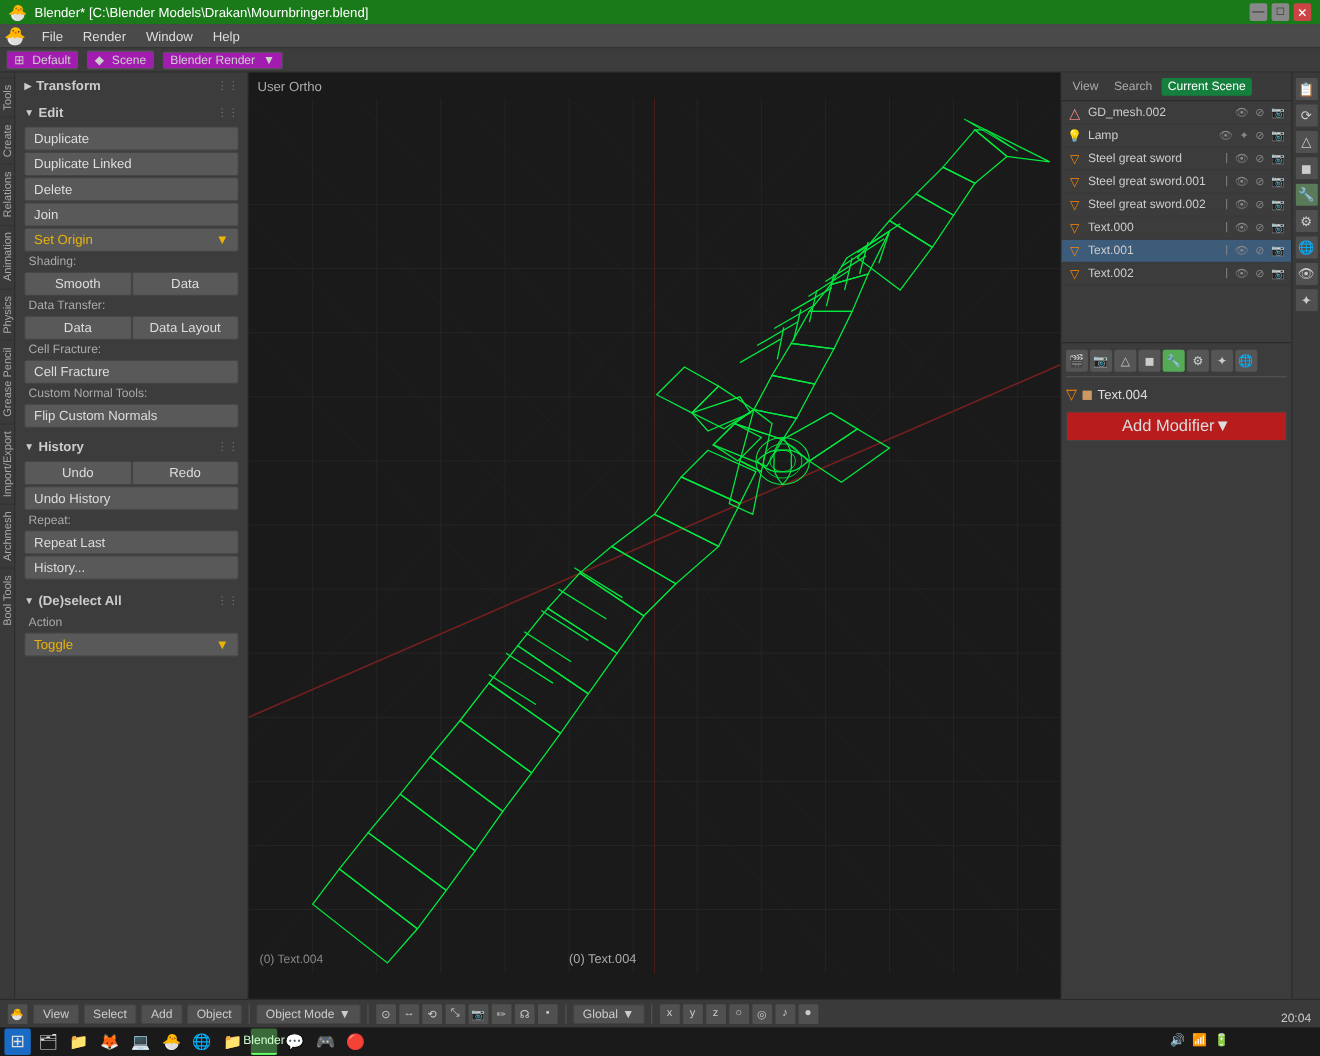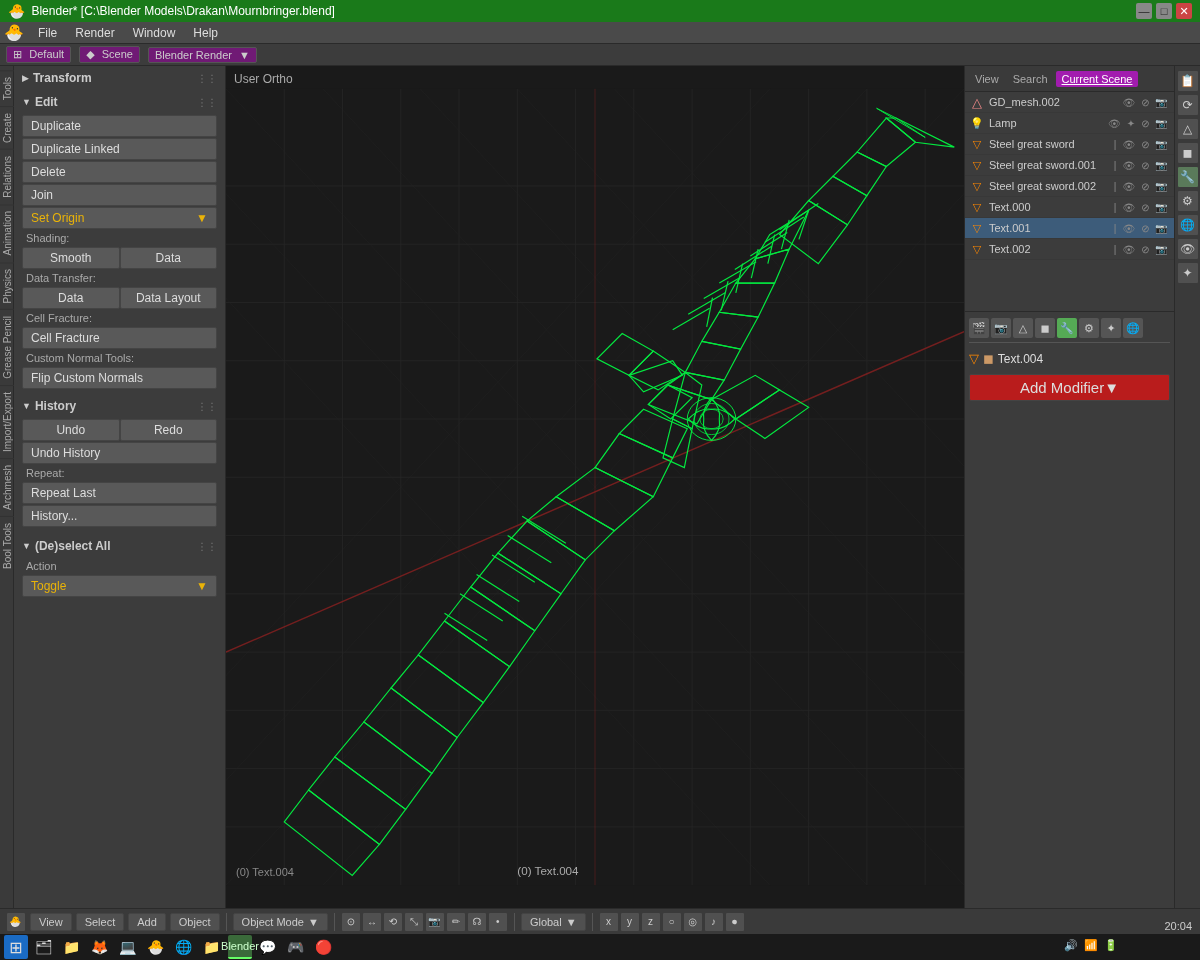--- a/index.html
+++ b/index.html
@@ -22,21 +22,21 @@
       width: 100%; height: 22px; background: #4a4a4a; display: flex; align-items: center;
       padding: 0 4px; gap: 2px; border-bottom: 1px solid #2a2a2a;
     }
     .menu-item { padding: 2px 8px; cursor: pointer; color: #ddd; font-size: 12px; border-radius: 2px; }
 
     
     #infobar {
       width: 100%; height: 22px; background: #3c3c3c; display: flex; align-items: center;
       padding: 0 6px; gap: 8px; border-bottom: 1px solid #2a2a2a; color: #aaa; font-size: 11px;
     }
-    .info-segment { border: 1px solid #555; padding: 1px 6px; border-radius: 2px; background: #701a75; color: #ccc; }
+    .info-segment { border: 1px solid #555; padding: 1px 6px; border-radius: 2px; background: #a21caf; color: #ccc; }
     .info-stats { margin-left: auto; font-size: 11px; color: #bbb; }
 
     
     #main-layout { display: flex; width: 100%; height: calc(960px - 22px - 22px - 22px - 26px - 26px); }
 
     
     #left-tabs { width: 14px; background: #3a3a3a; border-right: 1px solid #2a2a2a; display: flex; flex-direction: column; align-items: center; padding-top: 4px; gap: 0; }
     .vtab { writing-mode: vertical-rl; transform: rotate(180deg); font-size: 10px; padding: 6px 2px; color: #aaa; cursor: pointer; border-bottom: 1px solid #333; width: 14px; text-align: center; }
 
     
@@ -69,21 +69,21 @@
     
     #viewport { flex: 1; background: #1a1a1a; position: relative; overflow: hidden; }
     #viewport-label { position: absolute; top: 6px; left: 8px; color: #aaa; font-size: 12px; z-index: 2; }
 
     
     #right-panel { width: 210px; background: #3c3c3c; border-left: 1px solid #2a2a2a; display: flex; flex-direction: column; }
 
     
     #rp-toolbar { height: 26px; background: #3a3a3a; border-bottom: 1px solid #2a2a2a; display: flex; align-items: center; padding: 0 4px; gap: 2px; }
     .rp-tab { padding: 2px 6px; font-size: 11px; color: #aaa; cursor: pointer; }
-    .rp-tab.active { background: #a21caf; color: #fff; border-radius: 2px; text-decoration: underline; }
+    .rp-tab.active { background: #15803d; color: #fff; border-radius: 2px; }
 
     
     #outliner { flex: 0 0 220px; overflow-y: auto; border-bottom: 1px solid #2a2a2a; }
     #outliner::-webkit-scrollbar { width: 6px; }
     #outliner::-webkit-scrollbar-track { background: #2a2a2a; }
     #outliner::-webkit-scrollbar-thumb { background: #555; }
 
     .outliner-item { display: flex; align-items: center; padding: 2px 4px; cursor: pointer; font-size: 12px; border-bottom: 1px solid #383838; }
     .outliner-item.selected { background: #3d5c7a; }
     .oi-icon { width: 16px; height: 16px; margin-right: 4px; display: flex; align-items: center; justify-content: center; font-size: 11px; }

